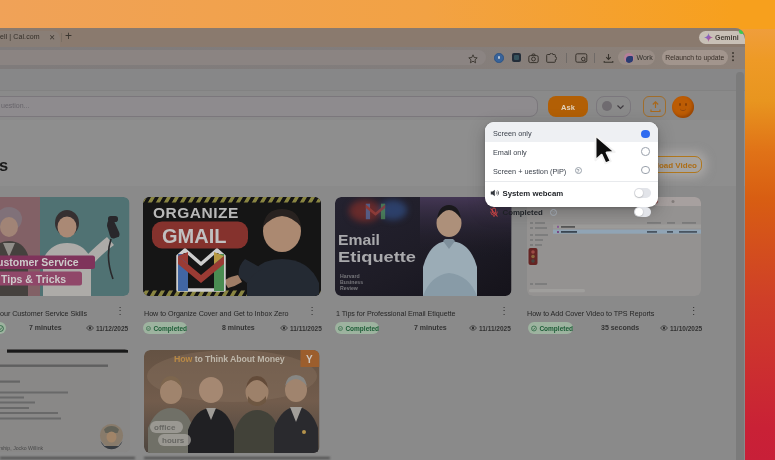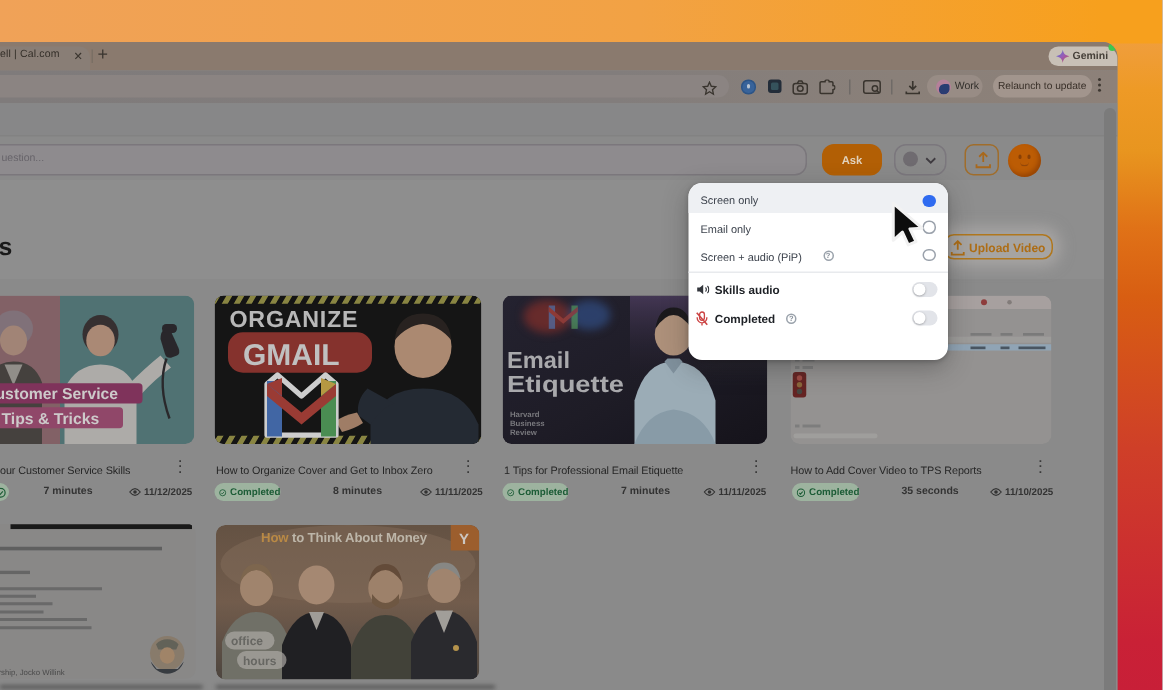--- a/index.html
+++ b/index.html
@@ -41,21 +41,21 @@
   #heads { left:-1px; top:87px; font-size:16.5px; font-weight:bold; color:#1a1a1a; }
   #uplvid { left:629px; top:86.5px; width:73px; height:17px; border:1px solid #b0771d; border-radius:7px; background:#a6a4a2; box-shadow:0 0 9px 5px rgba(185,183,181,0.55); }
   #uplvidtxt { left:16px; top:4px; font-size:8px; font-weight:bold; color:#ad6d15; }
   .title { top:240px; font-size:7.2px; font-weight:normal; color:#262626; letter-spacing:-0.05px;text-align:center; }
   .dots3 { top:235px; width:3px; color:#3a3a3a; font-size:8px; line-height:3.4px; font-weight:bold; letter-spacing:0; }
   .meta { top:253px; height:12px; }
   .pill { position:absolute; height:12px; border-radius:7px; background:#9db39f; display:flex; align-items:center; }
   .pilltxt { font-size:6.5px; color:#1c5c36; font-weight:bold; margin-left:2.5px; }
   .mins { position:absolute; font-size:7px; color:#333; font-weight:bold; }
   .date { position:absolute; font-size:6.5px; color:#333; font-weight:bold; }
-  #dd { left:459px; top:122px; width:172.5px; height:118px; background:#ffffff; border-radius:9px;
+  #dd { left:485px; top:122px; width:172.5px; height:85px; background:#ffffff; border-radius:9px;
        box-shadow:0 5px 16px rgba(40,40,40,0.35), 0 1px 3px rgba(0,0,0,0.2); z-index:10;padding-left:48px; }
   #ddrow1 { left:0; top:0; width:172.5px; height:19.5px; background:#eef0f3; border-radius:9px 9px 0 0; }
   .ddopt { font-size:7.3px; color:#3c424c; }
   .ddbold { font-size:7.8px; font-weight:bold; color:#1d2025; }
   .radio { width:8.5px; height:8.5px; border-radius:50%; }
   .radio.on { background:#2f6bf0; }
   .radio.off { border:1.2px solid #9aa1ab; background:#fff; }
   #dddiv { left:0px; top:58.5px; width:172.5px; height:1px; background:#e8eaed; }
   .toggle { width:17px; height:9.5px; border-radius:5px; background:#e2e4e9; }
   .knob { position:absolute; left:0.5px; top:0.5px; width:8.5px; height:8.5px; border-radius:50%; background:#fff; box-shadow:0 0.5px 1.5px rgba(0,0,0,0.3); }
@@ -462,29 +462,29 @@
 
     </div>
     <div id="sbthumb" class="abs"></div>
   </div>
   <div id="dd" class="abs">
     <div id="ddrow1" class="abs"></div>
     <span class="abs ddopt" style="left:8px;top:7px">Screen only</span>
     <div class="abs radio on" style="left:156px;top:7.5px"></div>
     <span class="abs ddopt" style="left:8px;top:26px">Email only</span>
     <div class="abs radio off" style="left:156px;top:25px"></div>
-    <span class="abs ddopt" style="left:8px;top:44.5px">Screen + audio (PiP)</span>
+    <span class="abs ddopt" style="left:8px;top:44.5px">Screen + uestion (PiP)</span>
     <div class="abs qmark" style="left:89.5px;top:45px">?</div>
     <div class="abs radio off" style="left:156px;top:43.5px"></div>
     <div id="dddiv" class="abs"></div>
     <svg class="abs" style="left:4.5px;top:67px" width="9" height="8" viewBox="0 0 9 8">
       <path d="M0.8 2.6 H2.6 L4.8 0.8 V7.2 L2.6 5.4 H0.8 Z" fill="#33363c"></path>
       <path d="M6.3 2.6 C7.1 3.2 7.1 4.8 6.3 5.4 M7.6 1.6 C8.8 2.5 8.8 5.5 7.6 6.4" fill="none" stroke="#33363c" stroke-width="0.8"></path>
     </svg>
-    <span class="abs ddbold" style="left:17.5px;top:66.5px">Skills audio</span>
+    <span class="abs ddbold" style="left:17.5px;top:66.5px">System webcam</span>
     <div class="abs toggle" style="left:149px;top:66px">
         <div class="knob"></div>
       </div>
     <svg class="abs" style="left:4px;top:85px" width="10" height="11" viewBox="0 0 10 11">
       <rect x="3.4" y="1" width="3.2" height="5.5" rx="1.6" fill="none" stroke="#cc4444" stroke-width="0.9"></rect>
       <path d="M1.8 4.5 V5 a3.2 3.2 0 0 0 6.4 0 V4.5 M5 8.2 V10" fill="none" stroke="#cc4444" stroke-width="0.9"></path>
       <path d="M1.5 1.5 L8.5 9.5" stroke="#cc4444" stroke-width="1.1"></path>
     </svg>
     <span class="abs ddbold" style="left:17.5px;top:85.5px">Completed</span>
     <div class="abs qmark" style="left:65px;top:86.5px">?</div>

